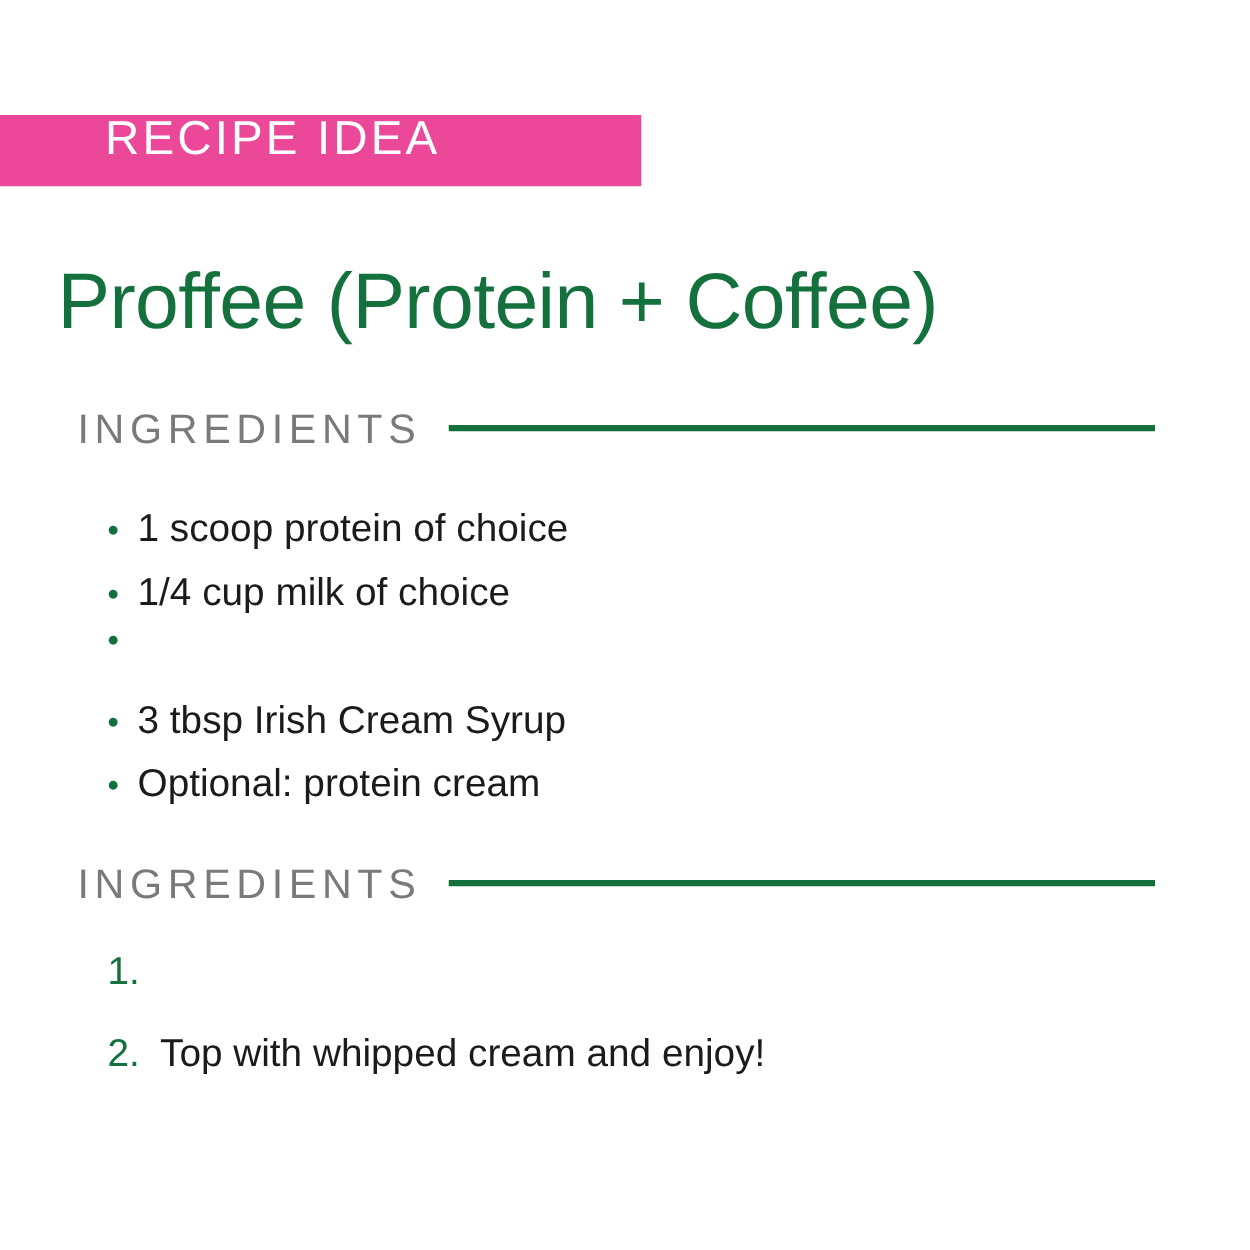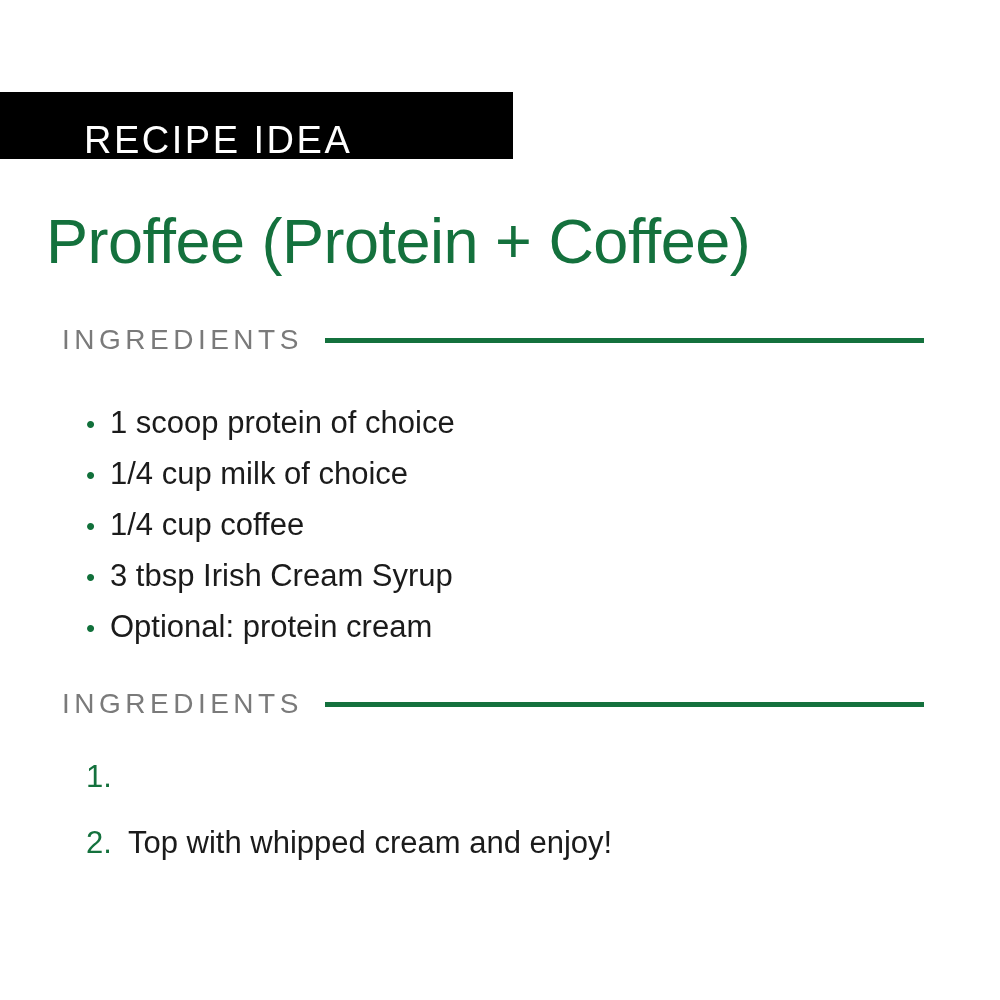--- a/index.html
+++ b/index.html
@@ -21,24 +21,24 @@
     height: 1000px;
     box-sizing: border-box;
   }
 
   
   .banner {
     position: absolute;
     left: 0;
     top: 92px;
     width: 513px;
-    height: 67px;
-    background: #000000;
+    height: 57px;
+    background: #ec4899;
     display: flex;
-    align-items: flex-end;
+    align-items: flex-start;
   }
   .banner-label {
     color: #ffffff;
     font-size: 38px;
     font-weight: 400;
     letter-spacing: 2.5px;
     padding-left: 84px;
     line-height: 1;
     white-space: nowrap;
   }
@@ -63,21 +63,21 @@
     left: 62px;
     width: 862px;
     display: flex;
     align-items: center;
   }
   .section-head.ingredients { top: 326px; }
   .section-head.instructions { top: 690px; }
 
   .section-label {
     color: #7a7a7a;
-    font-size: 28px;
+    font-size: 33px;
     font-weight: 400;
     letter-spacing: 4.5px;
     line-height: 1;
     white-space: nowrap;
   }
   .section-rule {
     flex: 1 1 auto;
     height: 5px;
     background: #14713D;
     margin-left: 22px;
@@ -154,21 +154,20 @@
     <li class="list-item">
       <span class="bullet">•</span>
       <span class="item-text">1 scoop protein of choice</span>
     </li>
     <li class="list-item">
       <span class="bullet">•</span>
       <span class="item-text">1/4 cup milk of choice</span>
     </li>
     <li class="list-item">
       <span class="bullet">•</span>
-      <span class="item-text">1/4 cup coffee</span>
     </li>
     <li class="list-item">
       <span class="bullet">•</span>
       <span class="item-text">3 tbsp Irish Cream Syrup</span>
     </li>
     <li class="list-item">
       <span class="bullet">•</span>
       <span class="item-text">Optional: protein cream</span>
     </li>
   </ul>

